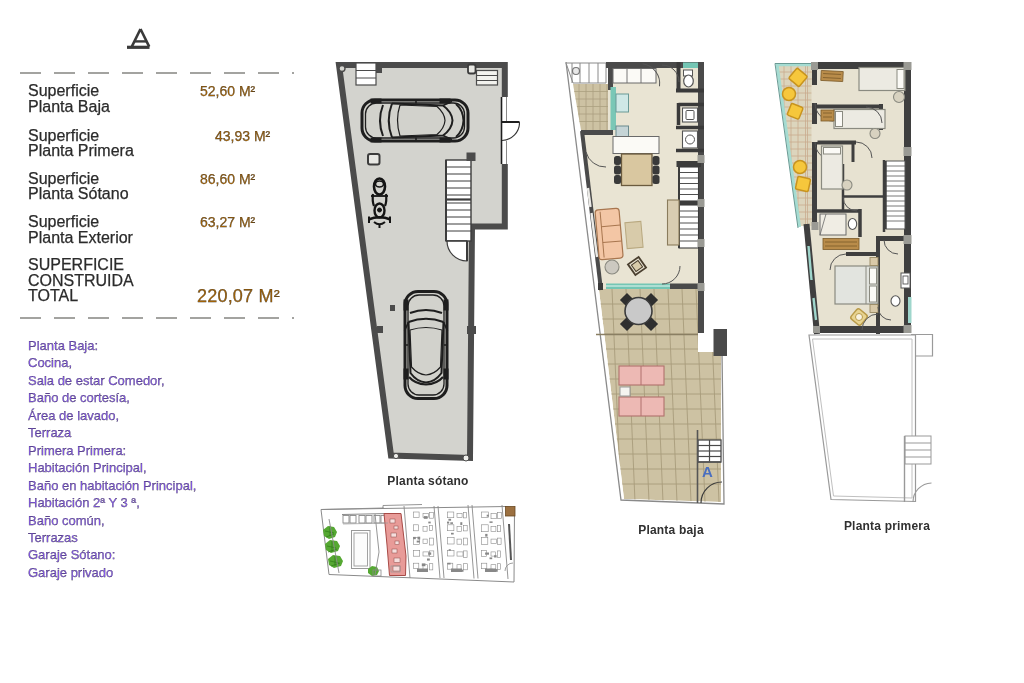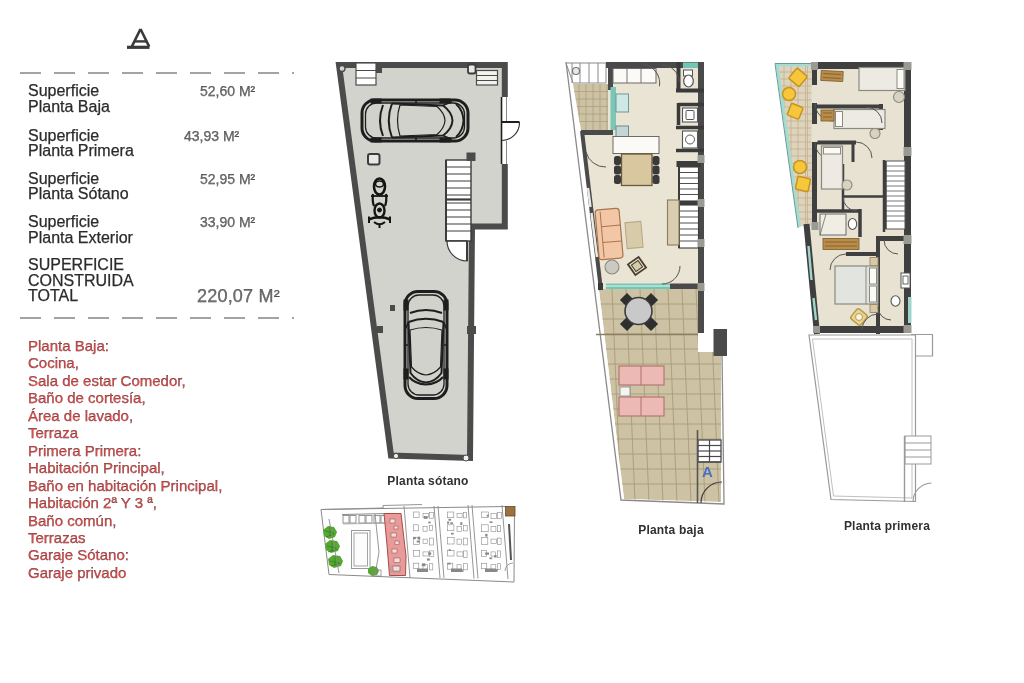--- a/index.html
+++ b/index.html
@@ -2,47 +2,47 @@
 <html><head>
 <meta charset="utf-8">
 <style>
   html,body{margin:0;padding:0;}
   body{width:1024px;height:683px;position:relative;background:#ffffff;
        font-family:"Liberation Sans", sans-serif;overflow:hidden;}
   .abs{position:absolute;}
   .lbl{font-size:12px;font-weight:bold;color:#303030;text-align:center;letter-spacing:0.2px;}
   .dash{height:2px;background:repeating-linear-gradient(90deg,#a3a3a0 0 21px,transparent 21px 34px);}
   .sup{font-size:16px;color:#2b2b2b;line-height:15.6px;-webkit-text-stroke:0.25px #2b2b2b;}
-  .val{font-size:14px;color:#737373;-webkit-text-stroke:0.25px #2b2b2b;} .val.b{font-size:18px;letter-spacing:0.2px;}
-  .list{font-size:15px;color:#ef4444;line-height:17.45px;-webkit-text-stroke:0.25px #2b2b2b;}
+  .val{font-size:14px;color:#a16207;-webkit-text-stroke:0.25px #2b2b2b;} .val.b{font-size:18px;letter-spacing:0.2px;}
+  .list{font-size:13px;color:#8b5cf6;line-height:17.45px;-webkit-text-stroke:0.25px #2b2b2b;}
   .b{font-weight:normal;}
 </style>
 </head>
 <body>
 
 <svg class="abs" style="left:118px;top:18px" width="44" height="38" viewBox="0 0 44 38">
   <path d="M22.5 11 L13.8 28.6 M22.5 11 L31.2 28.6" stroke="#3a3a3a" stroke-width="2.6" fill="none"></path>
   <line x1="16.5" y1="23.4" x2="28.6" y2="23.4" stroke="#3a3a3a" stroke-width="2.4"></line>
   <line x1="9" y1="29.3" x2="31.5" y2="29.3" stroke="#3a3a3a" stroke-width="3.2"></line>
 </svg>
 
 <div class="abs dash" style="left:20px;top:71.5px;width:274px;"></div>
 <div class="abs dash" style="left:20px;top:317px;width:274px;"></div>
 
 <div class="abs sup" style="left:28px;top:83px;">Superficie<br>Planta Baja</div>
 <div class="abs val" style="left:200px;top:83px;">52,60 M²</div>
 
 <div class="abs sup" style="left:28px;top:127.5px;">Superficie<br>Planta Primera</div>
-<div class="abs val" style="left:184px;top:127.5px;">43,93 M²</div>
+<div class="abs val" style="left:215px;top:127.5px;">43,93 M²</div>
 
 <div class="abs sup" style="left:28px;top:170.5px;">Superficie<br>Planta Sótano</div>
-<div class="abs val" style="left:200px;top:170.5px;">52,95 M²</div>
+<div class="abs val" style="left:200px;top:170.5px;">86,60 M²</div>
 
 <div class="abs sup" style="left:28px;top:214px;">Superficie<br>Planta Exterior</div>
-<div class="abs val" style="left:200px;top:214px;">33,90 M²</div>
+<div class="abs val" style="left:200px;top:214px;">63,27 M²</div>
 
 <div class="abs sup" style="left:28px;top:257px;">SUPERFICIE<br>CONSTRUIDA<br><span class="b">TOTAL</span></div>
 <div class="abs val b" style="left:197px;top:286px;">220,07 M²</div>
 
 <div class="abs list" style="left:28px;top:337px;">
 <span class="b">Planta Baja:</span><br>
 Cocina,<br>
 Sala de estar Comedor,<br>
 Baño de cortesía,<br>
 Área de lavado,<br>

